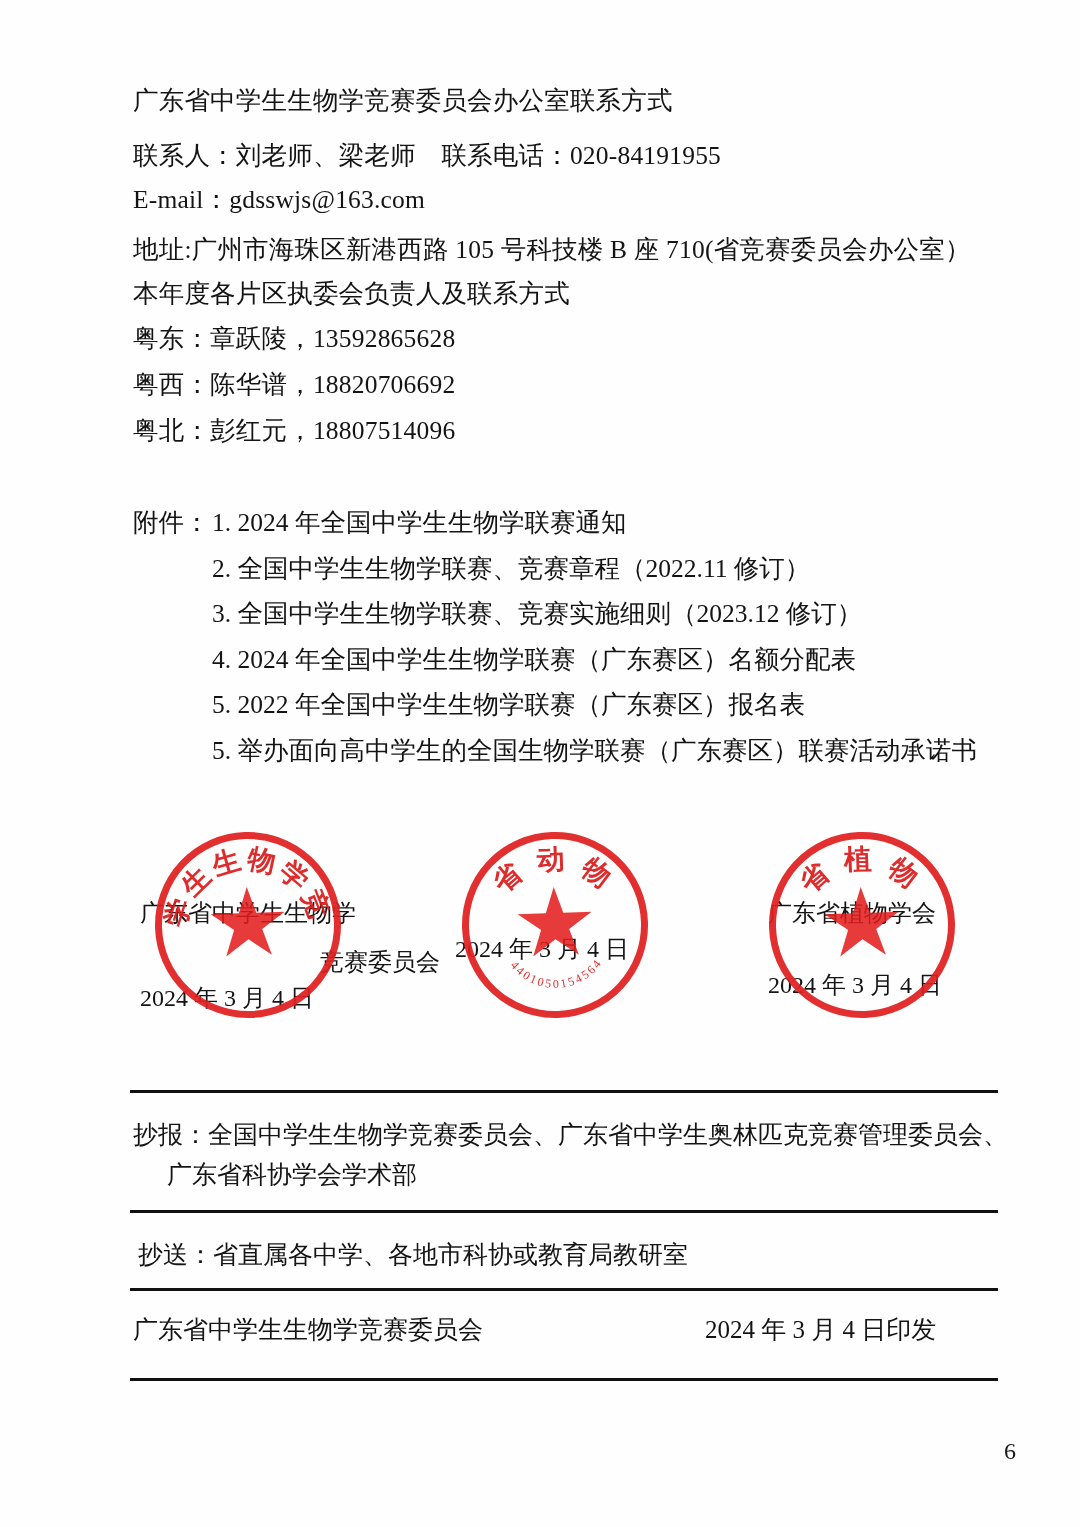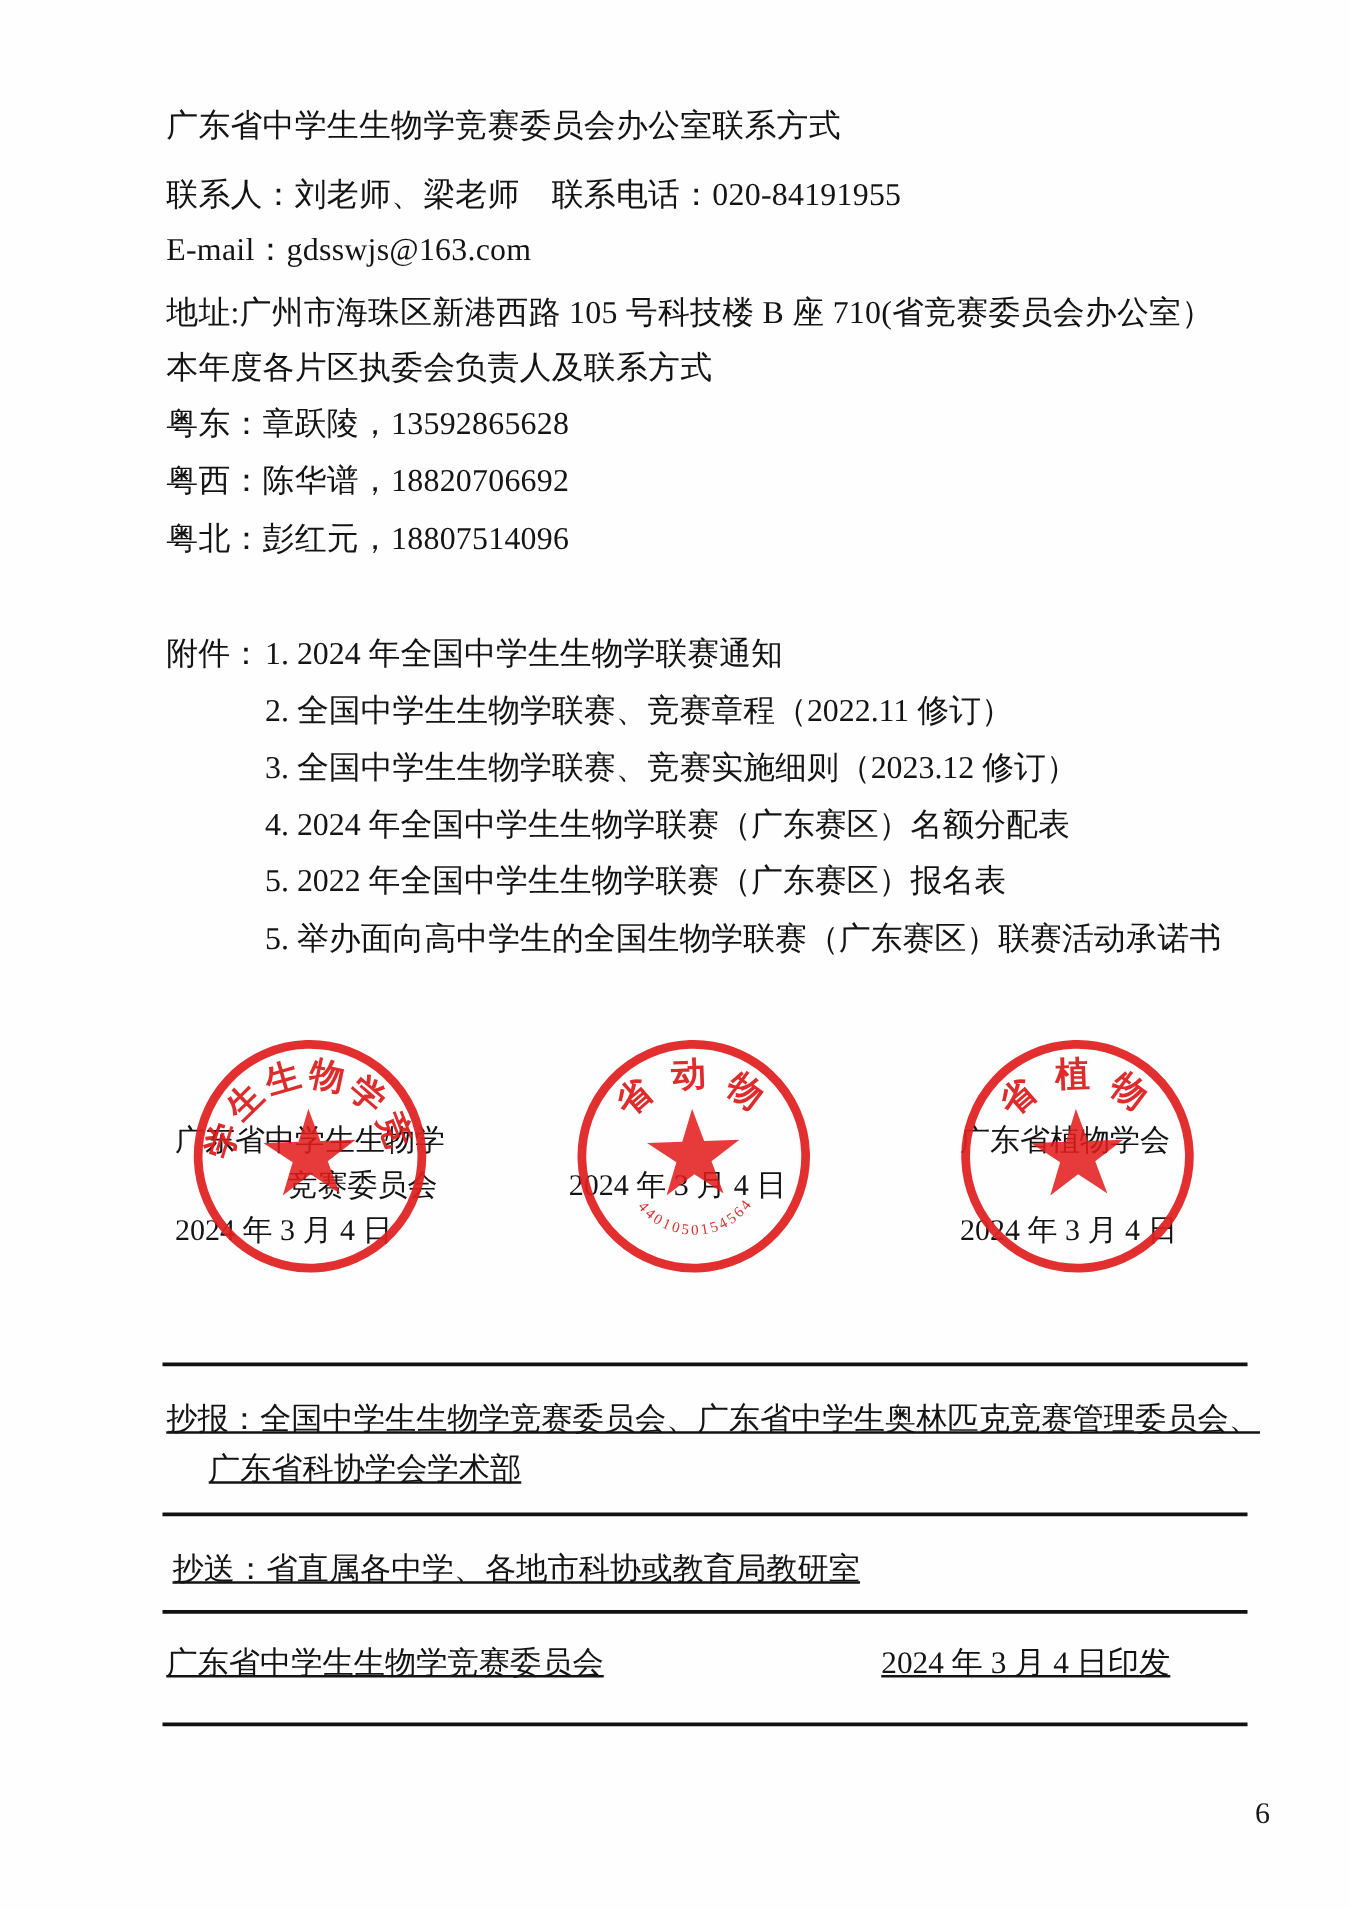--- a/index.html
+++ b/index.html
@@ -115,37 +115,36 @@
   }
 
   
   .sig-group {
     position: absolute;
     font-size: 24px;
     color: #141414;
     white-space: nowrap;
     line-height: 36px;
   }
-  .sig-org-2 { text-align: center; }
+  .sig-org-2 { text-align: right; margin-top: 13px; }
   .sig-date  { }
 
   
   .rule {
     position: absolute;
     left: 130px;
     width: 868px;
     height: 3px;
     background: #111111;
   }
   .footer-line {
     position: absolute;
     font-size: 25px;
     white-space: nowrap;
     color: #141414;
-    text-decoration: underline;
   }
   .footer-line.indent { left: 167px; }
 
   .page-number {
     position: absolute;
     right: 64px;
     top: 1438px;
     font-size: 24px;
     color: #1a1a1a;
   }

